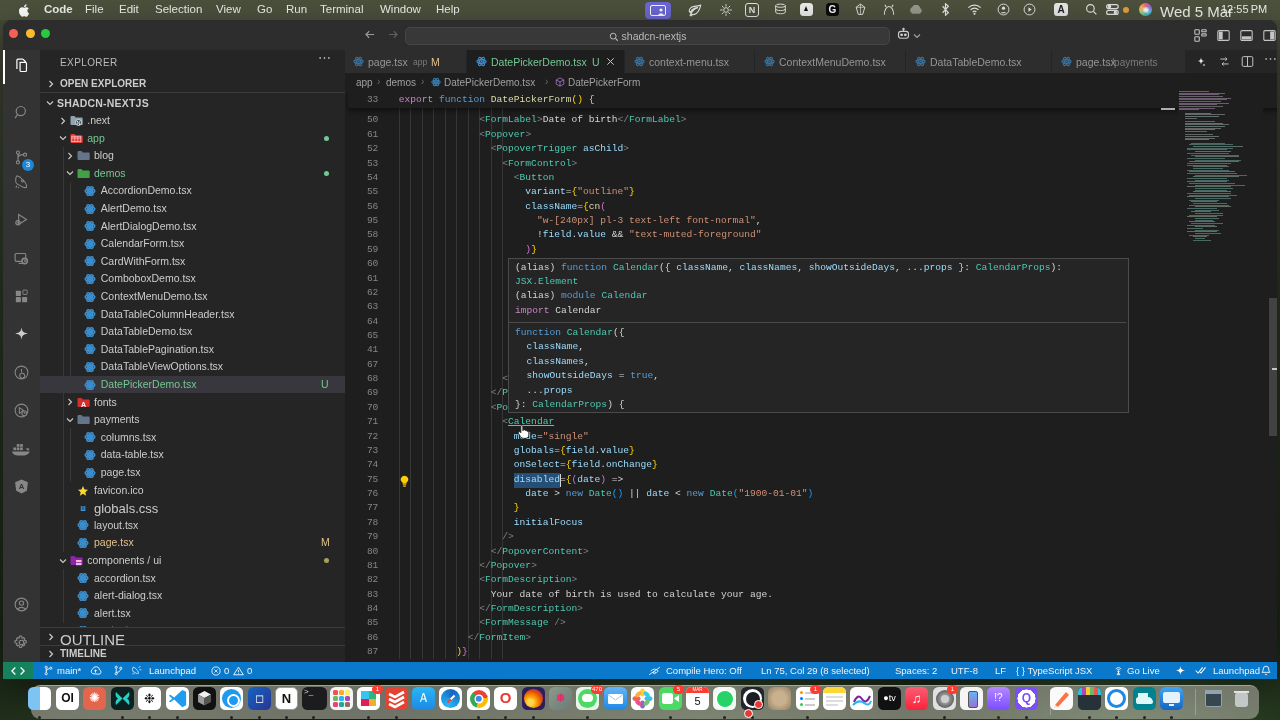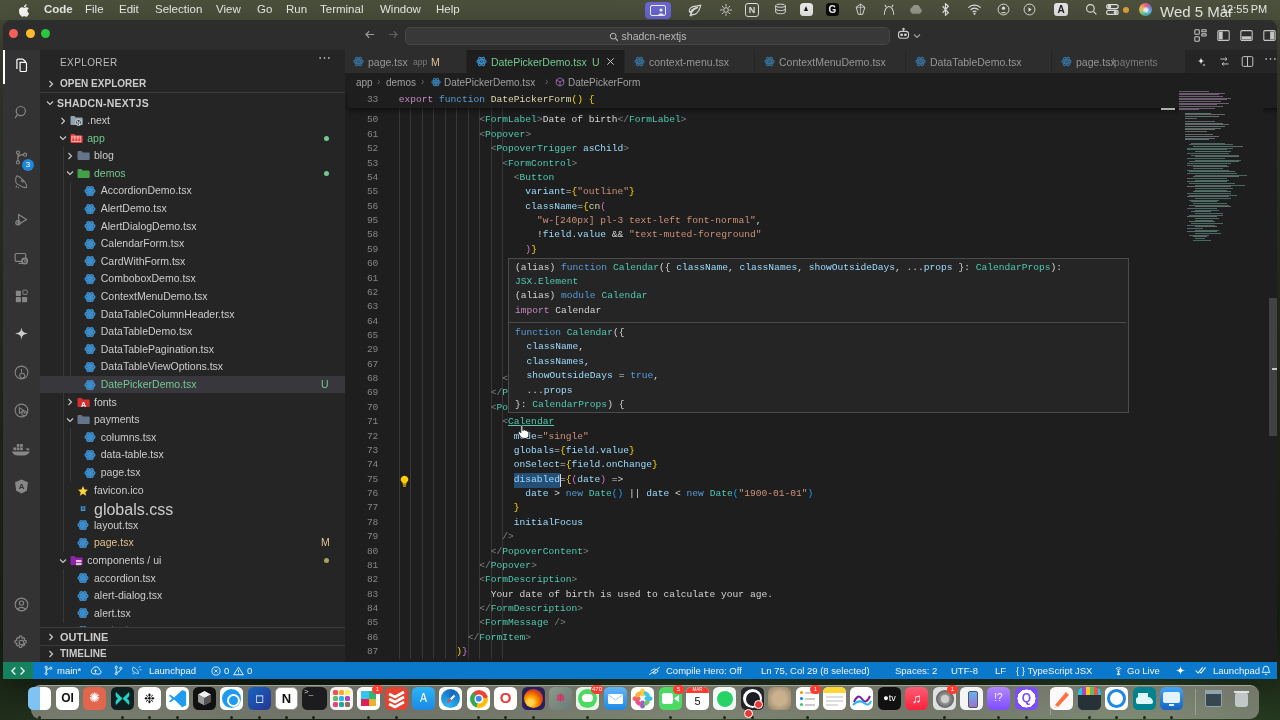--- a/index.html
+++ b/index.html
@@ -476,21 +476,21 @@
           <circle cx="12" cy="12" r="2.6" fill="#3c8fce"></circle>
         </svg>
         <span class="abs" style="left:60.75px;top:466.0px;color:#cccccc;font-size:10.5px">page.tsx</span>
 <svg class="abs" style="left:37.0px;top:484.7000000000003px" width="12" height="12" viewBox="0 0 24 24">
           <path d="M12 2l3 7 7 .5-5.4 4.8 1.7 7-6.3-4-6.3 4 1.7-7L2 9.5 9 9z" fill="#fdd835"></path>
         </svg>
         <span class="abs" style="left:54.0px;top:483.6px;color:#cccccc;font-size:10.5px">favicon.ico</span>
 <svg class="abs" style="left:37.0px;top:502.3000000000003px" width="12" height="12" viewBox="0 0 24 24">
           <text x="12" y="18" font-size="17" fill="#42a5f5" font-family="Liberation Mono" font-weight="bold" text-anchor="middle">ш</text>
         </svg>
-        <span class="abs" style="left:54.0px;top:501.2px;color:#cccccc;font-size:16px">globals.css</span>
+        <span class="abs" style="left:54.0px;top:501.2px;color:#cccccc;font-size:13px">globals.css</span>
 <svg class="abs" style="left:37.0px;top:519.4000000000003px" width="12" height="12" viewBox="0 0 24 24">
           <g stroke="#3c8fce" stroke-width="3.2" fill="none">
             <ellipse cx="12" cy="12" rx="9.5" ry="4"></ellipse>
             <ellipse cx="12" cy="12" rx="9.5" ry="4" transform="rotate(60 12 12)"></ellipse>
             <ellipse cx="12" cy="12" rx="9.5" ry="4" transform="rotate(120 12 12)"></ellipse>
           </g>
           <circle cx="12" cy="12" r="2.6" fill="#3c8fce"></circle>
         </svg>
         <span class="abs" style="left:54.0px;top:518.8px;color:#cccccc;font-size:10.5px">layout.tsx</span>
 <svg class="abs" style="left:37.0px;top:537.0000000000003px" width="12" height="12" viewBox="0 0 24 24">
@@ -552,21 +552,21 @@
 <div class="abs" style="left:22.75px;top:147px;width:1px;height:405px;background:#383838"></div>
 <div class="abs" style="left:29.5px;top:182px;width:1px;height:212px;background:#383838"></div>
 <div class="abs" style="left:29.5px;top:428px;width:1px;height:54px;background:#383838"></div>
 <div class="abs" style="left:22.75px;top:569px;width:1px;height:54px;background:#383838"></div>
   </div>
   <div class="abs" style="left:0;top:577px;width:305px;height:1px;background:#3c3c3c"></div>
   <div class="abs" style="left:0;top:578px;width:305px;height:34px;background:#252526"></div>
   <svg class="abs" style="left:7px;top:583px" width="8" height="8" viewBox="0 0 8 8">
         <path d="M2.5 1 L5.5 4 L2.5 7" stroke="#cccccc" stroke-width="1.2" fill="none"></path>
       </svg>
-  <span class="abs" style="left:20px;top:581px;font-weight:bold;font-size:11px;color:#cccccc">OUTLINE</span>
+  <span class="abs" style="left:20px;top:581px;font-weight:normal;font-size:15px;color:#cccccc">OUTLINE</span>
   <div class="abs" style="left:0;top:594.5px;width:305px;height:1px;background:#3c3c3c"></div>
   <svg class="abs" style="left:7px;top:600px" width="8" height="8" viewBox="0 0 8 8">
         <path d="M2.5 1 L5.5 4 L2.5 7" stroke="#cccccc" stroke-width="1.2" fill="none"></path>
       </svg>
   <span class="abs" style="left:20px;top:598px;font-weight:bold;font-size:10px;color:#cccccc">TIMELINE</span>
  </div>
 
  <div id="tabsrow">
   <div class="tab" style="left:0;width:121px">
     <svg class="abs" style="left:8px;top:6px" width="11" height="11" viewBox="0 0 24 24">
@@ -703,21 +703,21 @@
 <div class="cl" style="top:199.6px"><span class="ln" style="color:#858585">56</span><i style="color:#d4d4d4">                      </i><i style="color:#9cdcfe">className</i><i style="color:#d4d4d4">=</i><i style="color:#ffd700">{</i><i style="color:#dcdcaa">cn</i><i style="color:#da70d6">(</i></div>
 <div class="cl" style="top:214.0px"><span class="ln" style="color:#858585">95</span><i style="color:#d4d4d4">                        </i><i style="color:#ce9178">"w-[240px] pl-3 text-left font-normal"</i><i style="color:#d4d4d4">,</i></div>
 <div class="cl" style="top:228.4px"><span class="ln" style="color:#858585">58</span><i style="color:#d4d4d4">                        </i><i style="color:#d4d4d4">!</i><i style="color:#9cdcfe">field</i><i style="color:#d4d4d4">.</i><i style="color:#9cdcfe">value</i><i style="color:#d4d4d4"> &amp;&amp; </i><i style="color:#ce9178">"text-muted-foreground"</i></div>
 <div class="cl" style="top:242.7px"><span class="ln" style="color:#858585">59</span><i style="color:#d4d4d4">                      </i><i style="color:#da70d6">)</i><i style="color:#ffd700">}</i></div>
 <div class="cl" style="top:257.1px"><span class="ln" style="color:#858585">60</span><i style="color:#d4d4d4">                    </i><i style="color:#808080">&gt;</i></div>
 <div class="cl" style="top:271.5px"><span class="ln" style="color:#858585">61</span><i style="color:#d4d4d4">                      </i><i style="color:#ffd700">{</i><i style="color:#9cdcfe">field</i><i style="color:#d4d4d4">.</i><i style="color:#9cdcfe">value</i><i style="color:#d4d4d4"> ? (</i></div>
 <div class="cl" style="top:285.8px"><span class="ln" style="color:#858585">62</span><i style="color:#d4d4d4">                        </i><i style="color:#dcdcaa">format</i><i style="color:#da70d6">(</i><i style="color:#9cdcfe">field</i><i style="color:#d4d4d4">.</i><i style="color:#9cdcfe">value</i><i style="color:#d4d4d4">, </i><i style="color:#ce9178">"PPP"</i><i style="color:#da70d6">)</i></div>
 <div class="cl" style="top:300.2px"><span class="ln" style="color:#858585">63</span><i style="color:#d4d4d4">                      </i><i style="color:#d4d4d4">) : (</i></div>
 <div class="cl" style="top:314.6px"><span class="ln" style="color:#858585">64</span><i style="color:#d4d4d4">                        </i><i style="color:#808080">&lt;</i><i style="color:#569cd6">span</i><i style="color:#808080">&gt;</i><i style="color:#d4d4d4">Pick a date</i><i style="color:#808080">&lt;/</i><i style="color:#569cd6">span</i><i style="color:#808080">&gt;</i></div>
 <div class="cl" style="top:328.9px"><span class="ln" style="color:#858585">65</span><i style="color:#d4d4d4">                      </i><i style="color:#d4d4d4">)}</i></div>
-<div class="cl" style="top:343.3px"><span class="ln" style="color:#858585">29</span><i style="color:#d4d4d4">                      </i><i style="color:#808080">&lt;</i><i style="color:#4ec9b0">CalendarIcon</i><i style="color:#d4d4d4"> </i><i style="color:#9cdcfe">className</i><i style="color:#d4d4d4">=</i><i style="color:#ce9178">"ml-auto h-4 w-4"</i><i style="color:#808080"> /&gt;</i></div>
+<div class="cl" style="top:343.3px"><span class="ln" style="color:#858585">41</span><i style="color:#d4d4d4">                      </i><i style="color:#808080">&lt;</i><i style="color:#4ec9b0">CalendarIcon</i><i style="color:#d4d4d4"> </i><i style="color:#9cdcfe">className</i><i style="color:#d4d4d4">=</i><i style="color:#ce9178">"ml-auto h-4 w-4"</i><i style="color:#808080"> /&gt;</i></div>
 <div class="cl" style="top:357.7px"><span class="ln" style="color:#858585">67</span><i style="color:#d4d4d4">                    </i><i style="color:#808080">&lt;/</i><i style="color:#4ec9b0">Button</i><i style="color:#808080">&gt;</i></div>
 <div class="cl" style="top:372.1px"><span class="ln" style="color:#858585">68</span><i style="color:#d4d4d4">                  </i><i style="color:#808080">&lt;/</i><i style="color:#4ec9b0">FormControl</i><i style="color:#808080">&gt;</i></div>
 <div class="cl" style="top:386.4px"><span class="ln" style="color:#858585">69</span><i style="color:#d4d4d4">                </i><i style="color:#808080">&lt;/</i><i style="color:#4ec9b0">PopoverTrigger</i><i style="color:#808080">&gt;</i></div>
 <div class="cl" style="top:400.8px"><span class="ln" style="color:#858585">70</span><i style="color:#d4d4d4">                </i><i style="color:#808080">&lt;</i><i style="color:#4ec9b0">PopoverContent</i><i style="color:#d4d4d4"> </i><i style="color:#9cdcfe">className</i><i style="color:#d4d4d4">=</i><i style="color:#ce9178">"w-auto p-0"</i><i style="color:#d4d4d4"> </i><i style="color:#9cdcfe">align</i><i style="color:#d4d4d4">=</i><i style="color:#ce9178">"start"</i><i style="color:#808080">&gt;</i></div>
 <div class="cl" style="top:415.2px"><span class="ln" style="color:#858585">71</span><i style="color:#d4d4d4">                  </i><i style="color:#808080">&lt;</i><i style="color:#4ec9b0"><u>Calendar</u></i></div>
 <div class="cl" style="top:429.5px"><span class="ln" style="color:#858585">72</span><i style="color:#d4d4d4">                    </i><i style="color:#9cdcfe">mode</i><i style="color:#d4d4d4">=</i><i style="color:#ce9178">"single"</i></div>
 <div class="cl" style="top:443.9px"><span class="ln" style="color:#858585">73</span><i style="color:#d4d4d4">                    </i><i style="color:#9cdcfe">globals</i><i style="color:#d4d4d4">=</i><i style="color:#ffd700">{</i><i style="color:#9cdcfe">field</i><i style="color:#d4d4d4">.</i><i style="color:#9cdcfe">value</i><i style="color:#ffd700">}</i></div>
 <div class="cl" style="top:458.3px"><span class="ln" style="color:#858585">74</span><i style="color:#d4d4d4">                    </i><i style="color:#9cdcfe">onSelect</i><i style="color:#d4d4d4">=</i><i style="color:#ffd700">{</i><i style="color:#9cdcfe">field</i><i style="color:#d4d4d4">.</i><i style="color:#9cdcfe">onChange</i><i style="color:#ffd700">}</i></div>
 <div class="cl" style="top:472.6px"><span class="ln" style="color:#858585">75</span><i style="color:#d4d4d4">                    </i><i style="color:#9cdcfe">disabled</i><i style="color:#d4d4d4">=</i><i style="color:#ffd700">{</i><i style="color:#da70d6">(</i><i style="color:#9cdcfe">date</i><i style="color:#da70d6">)</i><i style="color:#d4d4d4"> =&gt;</i></div>
 <div class="cl" style="top:487.0px"><span class="ln" style="color:#858585">76</span><i style="color:#d4d4d4">                      </i><i style="color:#9cdcfe">date</i><i style="color:#d4d4d4"> &gt; </i><i style="color:#569cd6">new</i><i style="color:#d4d4d4"> </i><i style="color:#4ec9b0">Date</i><i style="color:#179fff">()</i><i style="color:#d4d4d4"> || </i><i style="color:#9cdcfe">date</i><i style="color:#d4d4d4"> &lt; </i><i style="color:#569cd6">new</i><i style="color:#d4d4d4"> </i><i style="color:#4ec9b0">Date</i><i style="color:#179fff">(</i><i style="color:#ce9178">"1900-01-01"</i><i style="color:#179fff">)</i></div>

